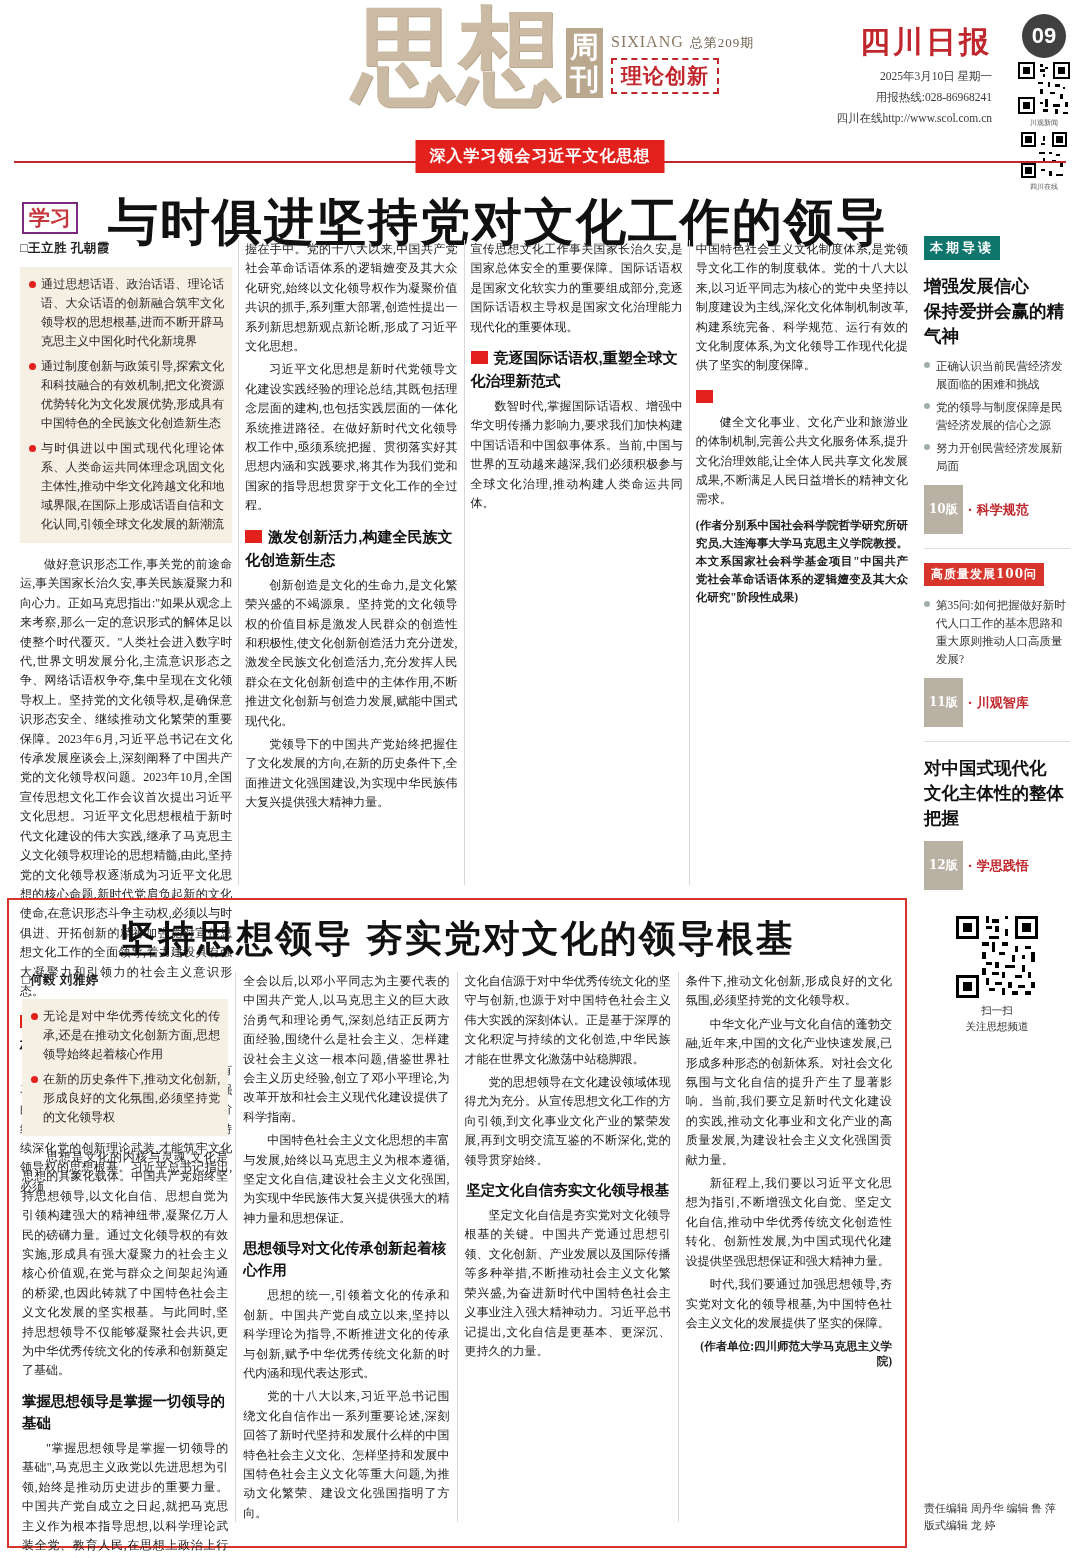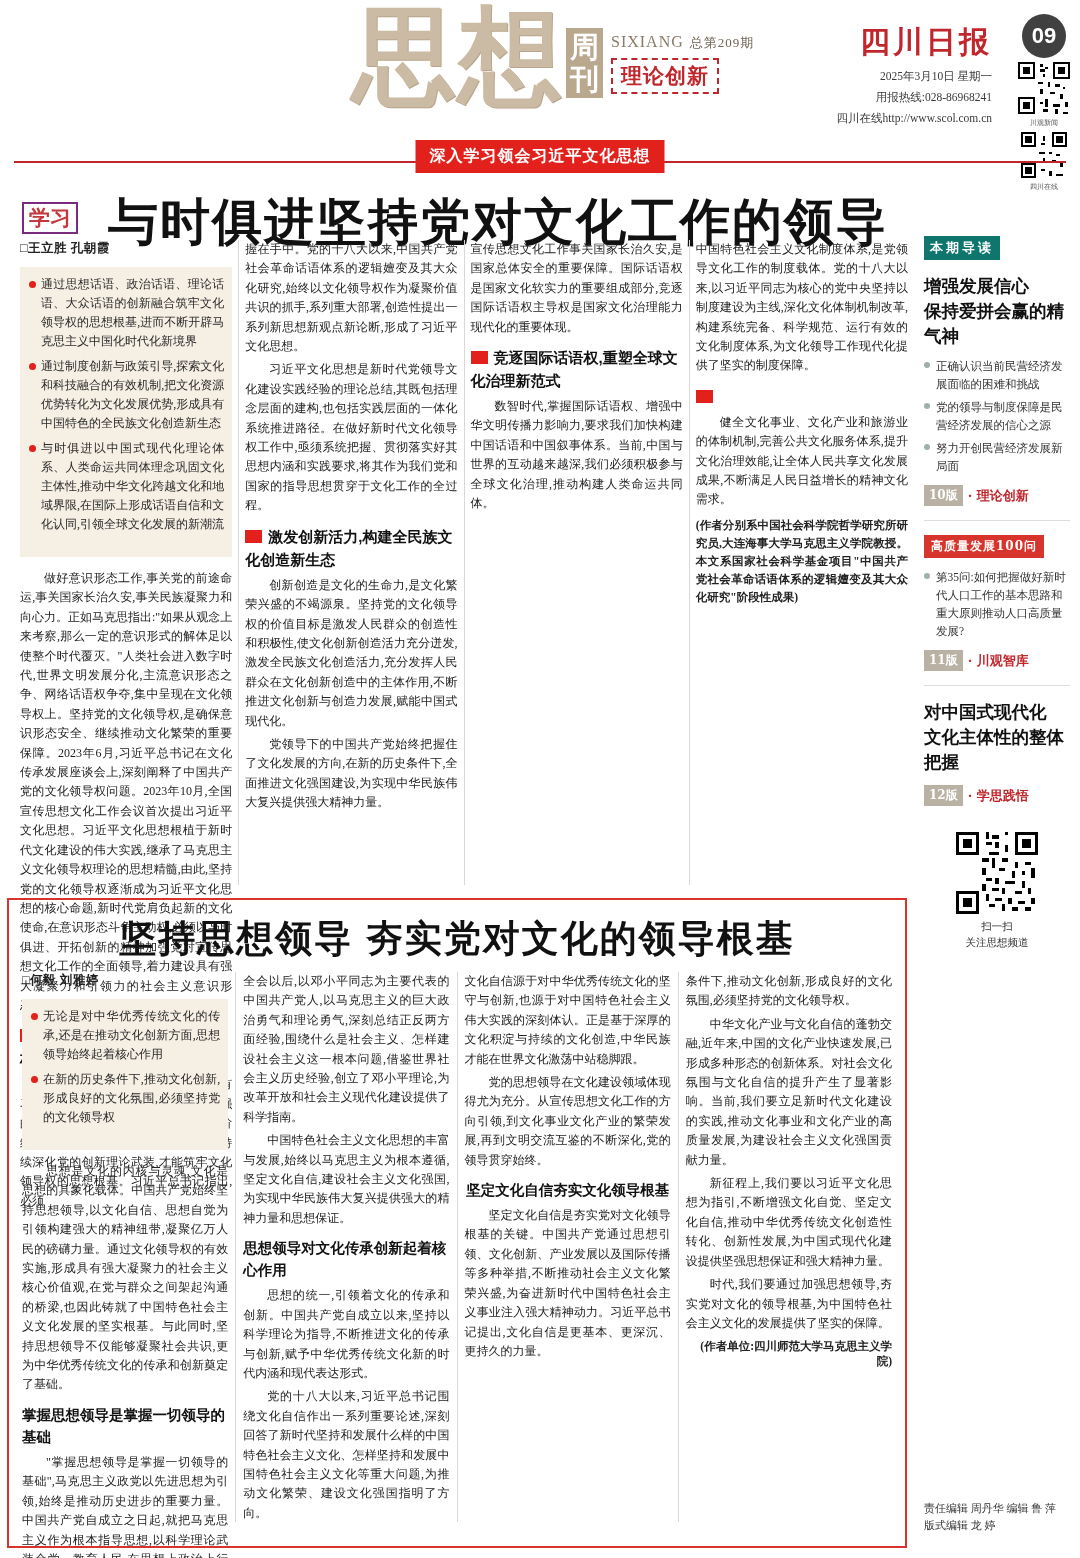--- a/index.html
+++ b/index.html
@@ -71,21 +71,21 @@
   }
 
   
   .a1-body{position:absolute;left:14px;top:240px;width:900px;height:645px;
     display:flex;gap:0px;}
   .col{width:222px;padding:0 6px;position:relative;}
   .col + .col{border-left:1px solid #d8d8d8;}
 
   .byline{font-size:12.5px;font-weight:700;color:#222;margin-bottom:10px;letter-spacing:.5px;}
 
-  .bullet-box{background:#f5efe4;padding:8px 8px 23px 8px;margin-bottom:12px;font-family:Liberation Serif, serif;}
+  .bullet-box{background:#f5efe4;padding:8px 8px 9px 8px;margin-bottom:12px;font-family:Liberation Serif, serif;}
   .bullet{
     position:relative;padding-left:13px;font-size:12px;line-height:19px;
     color:#2a2a2a;margin-bottom:6px;text-align:justify;
   }
   .bullet:last-child{margin-bottom:0;}
   .bullet .dot{position:absolute;left:1px;top:6px;width:7px;height:7px;border-radius:50%;background:#e2211c;}
 
   p.txt{font-size:12px;line-height:19.4px;text-align:justify;margin:0 0 4px 0;text-indent:24px;color:#222;}
   p.txt.noind{text-indent:0;}
   .sub{
@@ -106,21 +106,21 @@
     display:inline-block;background:#d7342b;color:#fff;font-size:12px;font-weight:700;
     letter-spacing:1px;padding:3px 7px;font-family:"DejaVu Serif",serif;
   }
   .sb-title{
     font-family:"Liberation Sans","DejaVu Sans",sans-serif;font-weight:700;
     font-size:17.5px;line-height:25px;color:#111;margin:14px 0 8px 0;
   }
   .sb-bullet{position:relative;padding-left:12px;font-size:11.5px;line-height:18px;color:#333;margin-bottom:5px;}
   .sb-bullet .dot{position:absolute;left:0;top:5px;width:6px;height:6px;border-radius:50%;background:#9fb0a8;}
   .sb-ref{margin-top:10px;display:flex;align-items:center;gap:5px;}
-  .sb-ref .pg{background:#b9b1a4;color:#fff;font-size:12px;font-weight:700;padding:2px 5px;font-family:"DejaVu Serif",serif;}
+  .sb-ref .pg{background:#b9b1a4;color:#fff;font-size:12px;font-weight:700;padding:16px 5px;font-family:"DejaVu Serif",serif;}
   .sb-ref .nm{color:#c0272d;font-size:13px;font-weight:700;font-family:"DejaVu Serif",serif;}
   .sb-div{border-top:1px solid #ddd;margin:14px 0;}
   .sb-q{font-size:11.5px;line-height:18px;color:#333;position:relative;padding-left:12px;}
   .sb-q .dot{position:absolute;left:0;top:5px;width:6px;height:6px;border-radius:50%;background:#9fb0a8;}
   .sb-qr{margin-top:26px;display:flex;flex-direction:column;align-items:center;}
   .sb-qr-cap{font-size:10.5px;color:#333;line-height:16px;text-align:center;margin-top:5px;}
 
   
   .a2{position:absolute;left:7px;top:898px;width:900px;height:650px;border:2px solid #d8342b;box-sizing:border-box;}
   .a2-title{
@@ -297,21 +297,21 @@
   <div class="sidebar">
     <div class="sb-chip-gray">本期导读</div>
 
     <div class="sb-title" style="white-space:pre-line;">增强发展信心
 保持爱拼会赢的精气神</div>
     <div class="sb-bullet"><span class="dot"></span><span>正确认识当前民营经济发展面临的困难和挑战</span></div>
     <div class="sb-bullet"><span class="dot"></span><span>党的领导与制度保障是民营经济发展的信心之源</span></div>
     <div class="sb-bullet"><span class="dot"></span><span>努力开创民营经济发展新局面</span></div>
     <div class="sb-ref">
       <span class="pg">10版</span>
-      <span class="nm">· 理论创新</span>
+      <span class="nm">· 科学规范</span>
     </div>
 
     <div class="sb-div"></div>
 
     <div class="sb-chip-red">高质量发展100问</div>
     <div class="sb-q" style="margin-top:10px;"><span class="dot"></span><span>第35问:如何把握做好新时代人口工作的基本思路和重大原则推动人口高质量发展?</span></div>
     <div class="sb-ref">
       <span class="pg">11版</span>
       <span class="nm">· 川观智库</span>
     </div>

